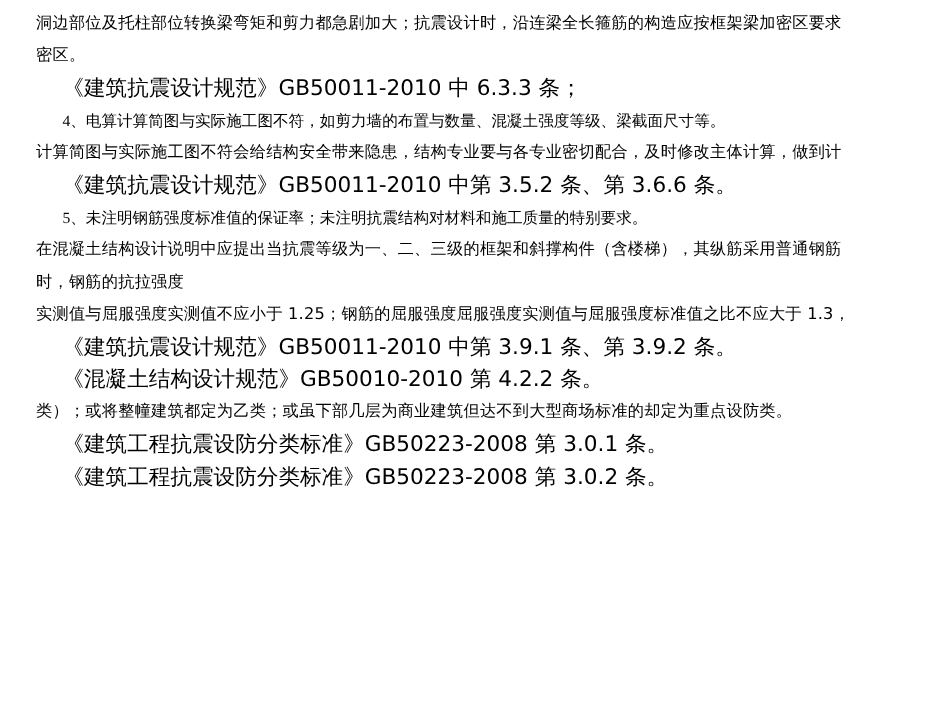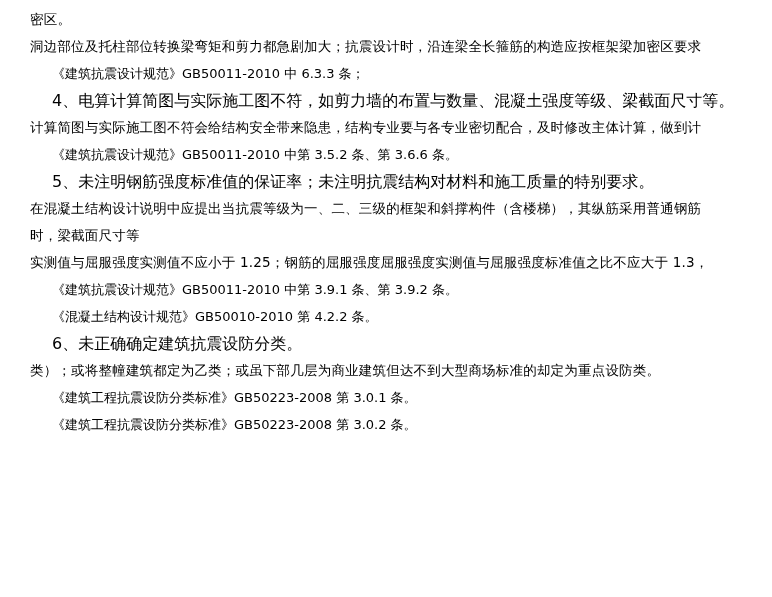--- a/index.html
+++ b/index.html
@@ -21,44 +21,44 @@
     background: #ffffff;
   }
   .line {
     font-size: 13.5px;
     line-height: 27px;
     letter-spacing: 0.2px;
     white-space: normal;
     word-break: break-all;
   }
   .numbered {
-    font-size: 16px;
+    font-size: 13px;
     line-height: 27px;
     padding-left: 22px;
+    font-family: Liberation Serif, serif;
   }
   .ref {
-    font-size: 13px;
+    font-size: 18px;
     line-height: 27px;
     padding-left: 22px;
   }
 </style>
 </head>
 <body>
 
 <div class="page">
+  <div class="line">洞边部位及托柱部位转换梁弯矩和剪力都急剧加大；抗震设计时，沿连梁全长箍筋的构造应按框架梁加密区要求</div>
   <div class="line">密区。</div>
-  <div class="line">洞边部位及托柱部位转换梁弯矩和剪力都急剧加大；抗震设计时，沿连梁全长箍筋的构造应按框架梁加密区要求</div>
   <div class="ref">《建筑抗震设计规范》GB50011-2010 中 6.3.3 条；</div>
   <div class="numbered">4、电算计算简图与实际施工图不符，如剪力墙的布置与数量、混凝土强度等级、梁截面尺寸等。</div>
   <div class="line">计算简图与实际施工图不符会给结构安全带来隐患，结构专业要与各专业密切配合，及时修改主体计算，做到计</div>
   <div class="ref">《建筑抗震设计规范》GB50011-2010 中第 3.5.2 条、第 3.6.6 条。</div>
   <div class="numbered">5、未注明钢筋强度标准值的保证率；未注明抗震结构对材料和施工质量的特别要求。</div>
   <div class="line">在混凝土结构设计说明中应提出当抗震等级为一、二、三级的框架和斜撑构件（含楼梯），其纵筋采用普通钢筋</div>
-  <div class="line">时，梁截面尺寸等</div>
+  <div class="line">时，钢筋的抗拉强度</div>
   <div class="line">实测值与屈服强度实测值不应小于 1.25；钢筋的屈服强度屈服强度实测值与屈服强度标准值之比不应大于 1.3，</div>
   <div class="ref">《建筑抗震设计规范》GB50011-2010 中第 3.9.1 条、第 3.9.2 条。</div>
   <div class="ref">《混凝土结构设计规范》GB50010-2010 第 4.2.2 条。</div>
-  <div class="numbered">6、未正确确定建筑抗震设防分类。</div>
   <div class="line">类）；或将整幢建筑都定为乙类；或虽下部几层为商业建筑但达不到大型商场标准的却定为重点设防类。</div>
   <div class="ref">《建筑工程抗震设防分类标准》GB50223-2008 第 3.0.1 条。</div>
   <div class="ref">《建筑工程抗震设防分类标准》GB50223-2008 第 3.0.2 条。</div>
 
 </div>
 
 </body></html>

